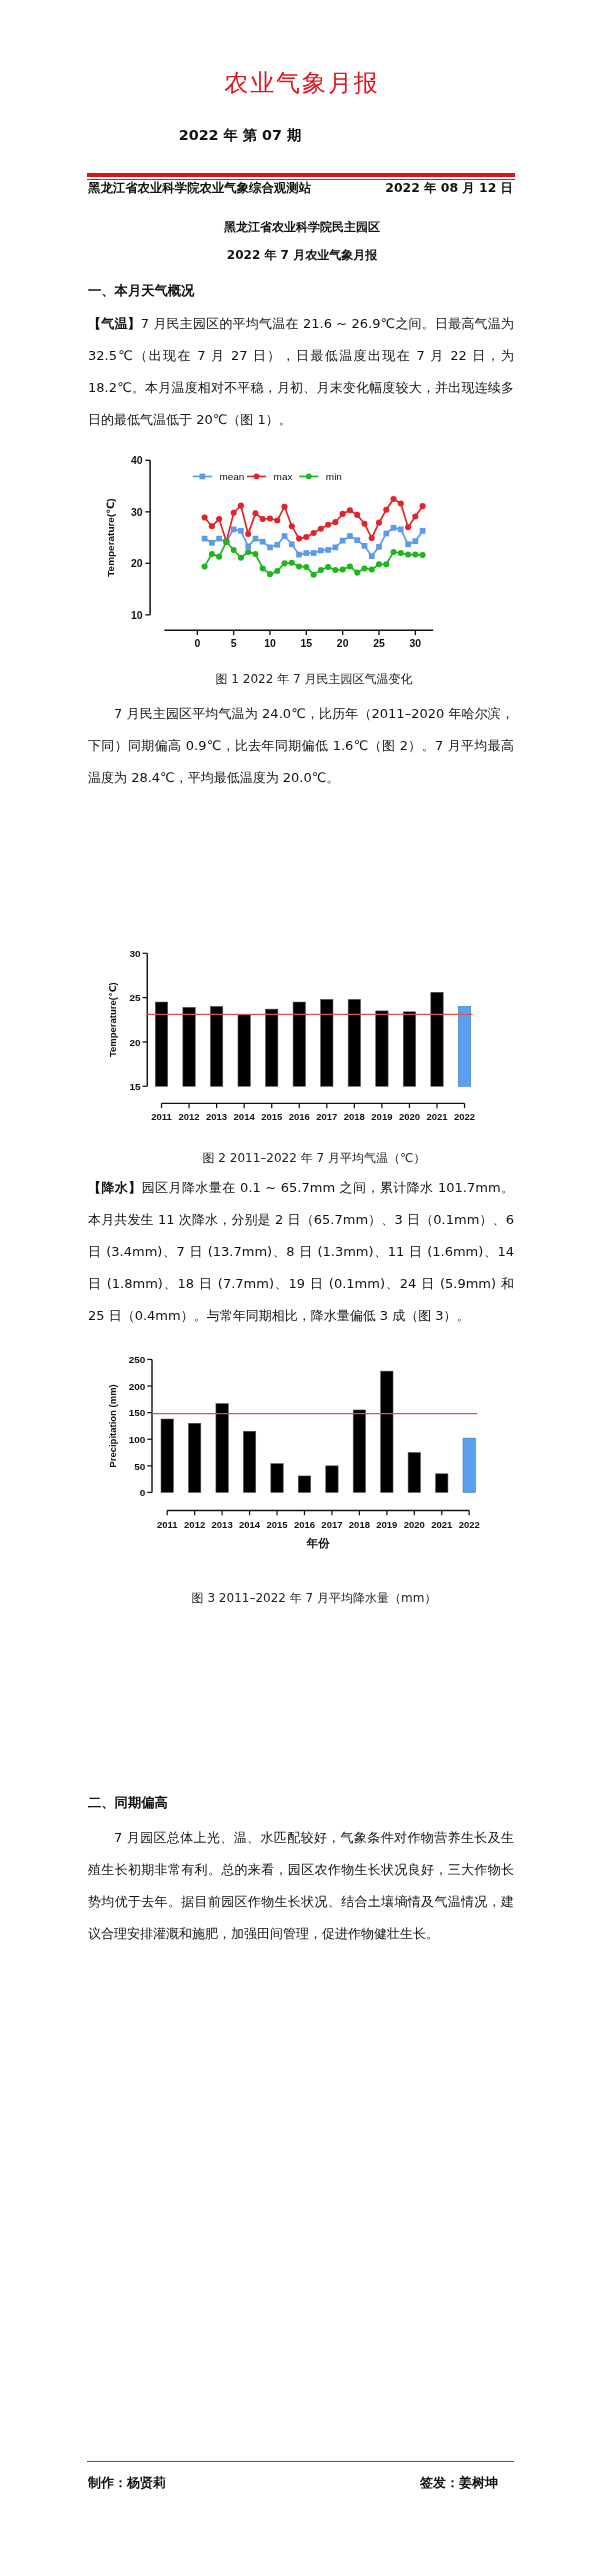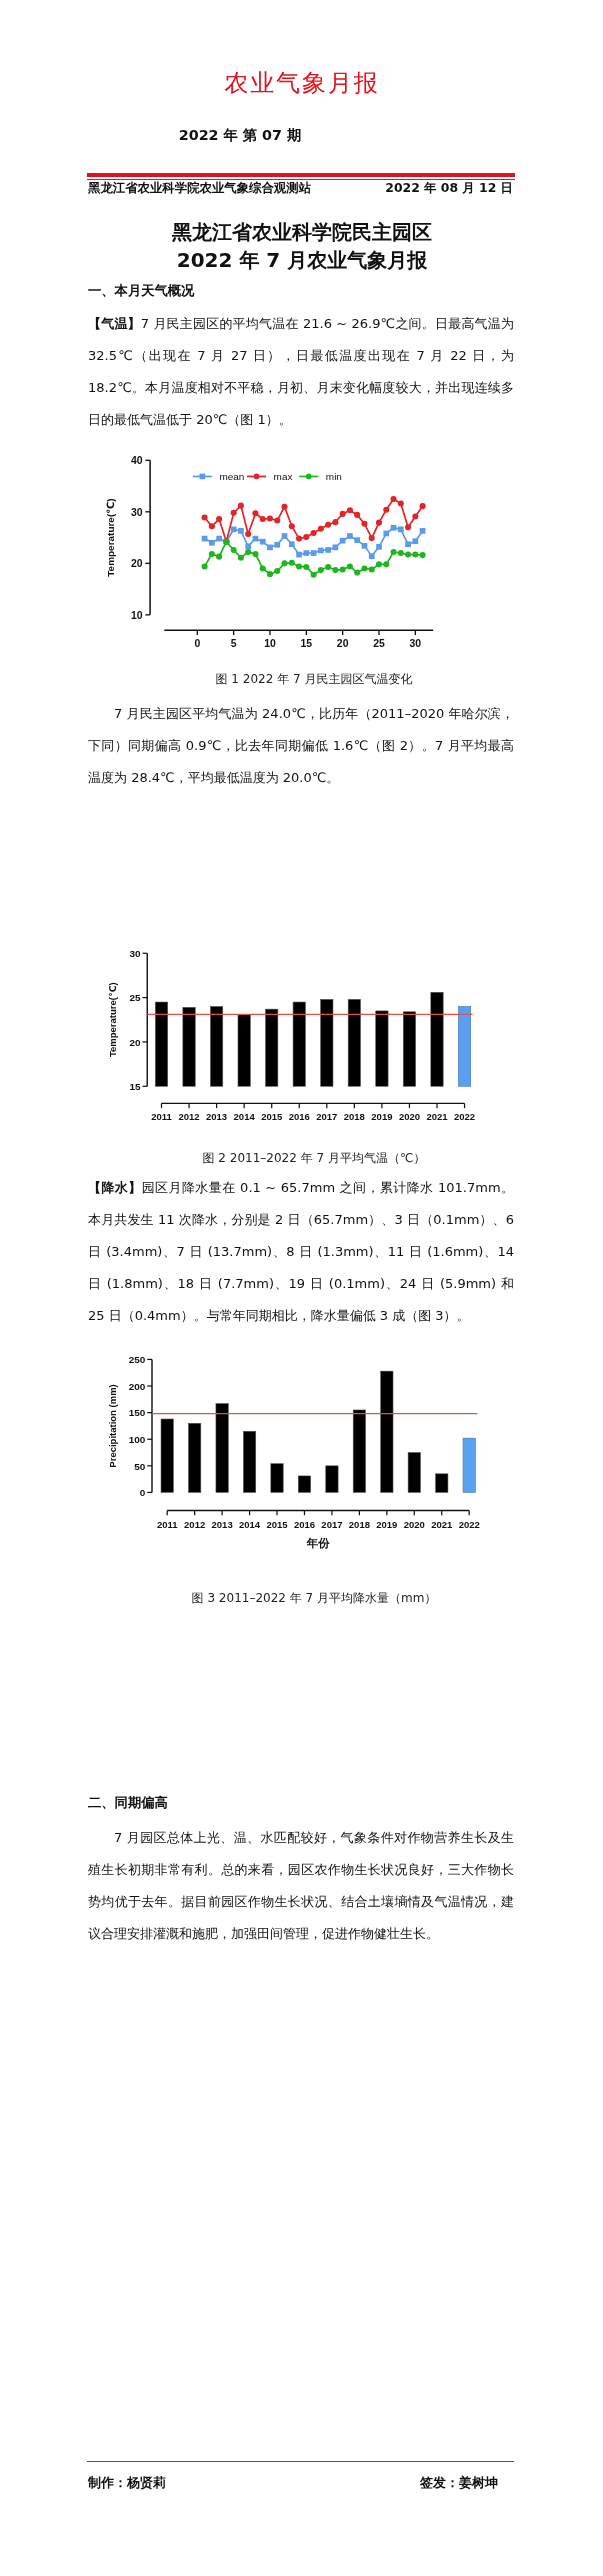--- a/index.html
+++ b/index.html
@@ -6,21 +6,21 @@
   body { width:604px; height:2576px; position:relative; overflow:hidden;
          font-family:"DejaVu Sans","Liberation Sans",sans-serif; color:#111; }
   .abs { position:absolute; }
   .masthead-title { left:0; width:604px; top:67px; text-align:center; color:#e0121b;
          font-family:"DejaVu Serif","Liberation Serif",serif; font-size:24px; letter-spacing:1.9px; }
   .issue { left:0; width:480px; top:126px; text-align:center; font-weight:bold; font-size:14.3px; }
   .orgline { left:88px; width:425px; top:156px; font-size:12.4px; font-weight:bold;margin-top:24px; }
   .orgline .date { position:absolute; right:0; top:0; }
   .rule-thick { left:87px; width:428px; top:173px; height:3.8px; background:#e0121b; }
   .rule-thin { left:87px; width:428px; top:179px; height:1px; background:#e0121b; }
-  .doc-title { left:0; width:604px; text-align:center; font-weight:bold; font-size:20px; }
+  .doc-title { left:0; width:604px; text-align:center; font-weight:bold; font-size:12px; }
   .section-h { left:88px; font-weight:bold; font-size:13.3px; }
   .para { left:88px; width:426px; font-size:13px; line-height:32px; text-align:justify; }
   .para b { font-weight:bold;margin-top:16px; }
   .indent { text-indent:2em; }
   .caption { left:12px; width:604px; text-align:center; font-size:12px; color:#222; }
   .footer-rule { left:87px; width:427px; top:2461px; height:1px; background:#c0282d; }
   .footer-left { left:88px; top:2474px; font-weight:bold; font-size:13px; }
   .footer-right { left:420px; top:2474px; font-weight:bold; font-size:13px; }
   svg text { font-family:"Liberation Sans","DejaVu Sans",sans-serif; }
 </style>

